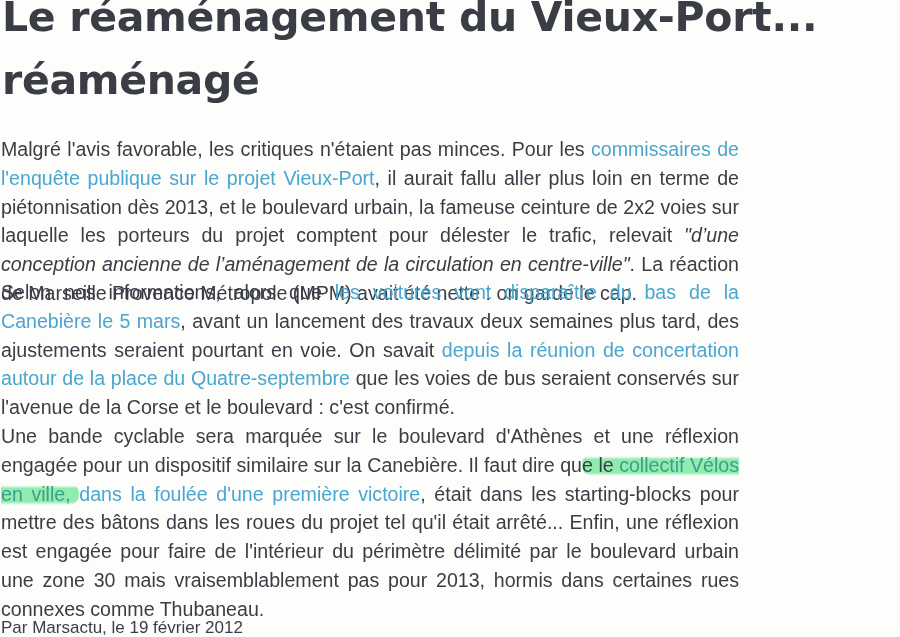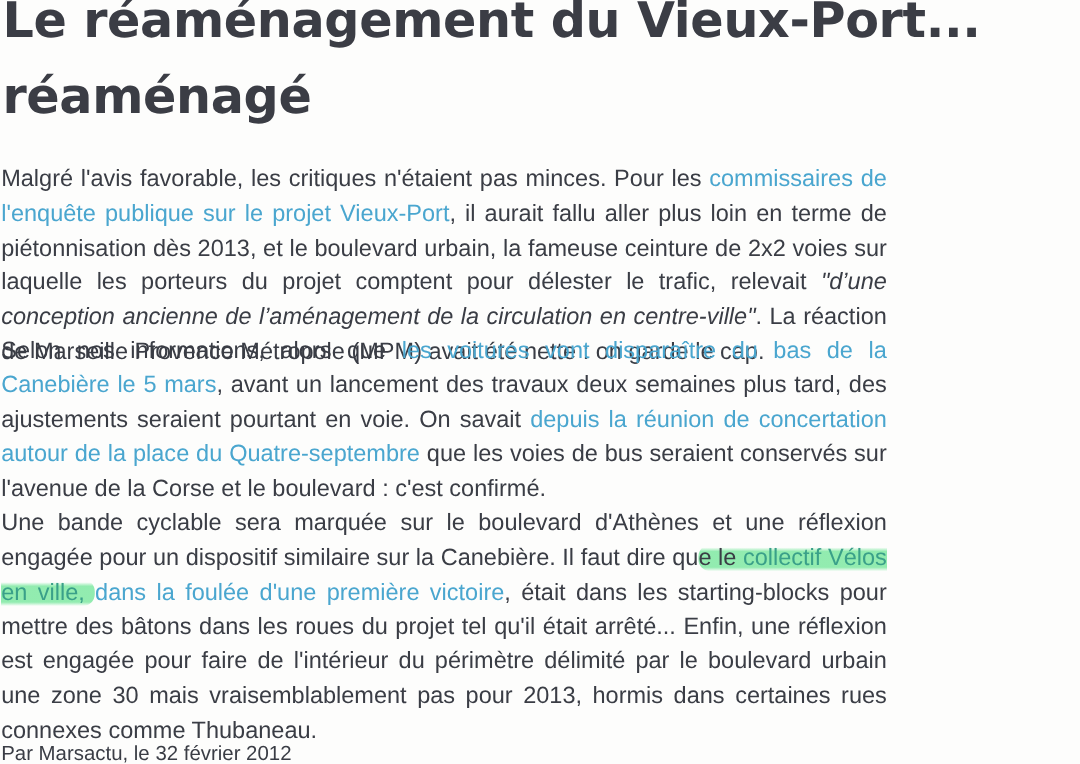--- a/index.html
+++ b/index.html
@@ -50,13 +50,13 @@
 <body>
 
 <h1 class="title">Le réaménagement du Vieux-Port... réaménagé</h1>
 
 <p class="body-text p1"><span>Malgré l'avis favorable, les critiques n'étaient pas minces. Pour les </span><a class="link">commissaires de l'enquête publique sur le projet Vieux-Port</a><span>, il aurait fallu aller plus loin en terme de piétonnisation dès 2013, et le boulevard urbain, la fameuse ceinture de 2x2 voies sur laquelle les porteurs du projet comptent pour délester le trafic, relevait </span><span class="quote">"d’une conception ancienne de l’aménagement de la circulation en centre-ville"</span><span>. La réaction de Marseille Provence Métropole (MPM) avait été nette : on garde le cap.</span></p>
 
 <p class="body-text p2"><span>Selon nos informations, alors que </span><a class="link">les voitures vont disparaître du bas de la Canebière le 5 mars</a><span>, avant un lancement des travaux deux semaines plus tard, des ajustements seraient pourtant en voie. On savait </span><a class="link">depuis la réunion de concertation autour de la place du Quatre-septembre</a><span> que les voies de bus seraient conservés sur l'avenue de la Corse et le boulevard : c'est confirmé.</span></p>
 
 <p class="body-text p3"><span>Une bande cyclable sera marquée sur le boulevard d'Athènes et une réflexion engagée pour un dispositif similaire sur la Canebière. Il faut dire qu</span><span class="hl"><span>e le </span><a class="link">collectif Vélos en ville, </a></span><a class="link">dans la foulée d'une première victoire</a><span>, était dans les starting-blocks pour mettre des bâtons dans les roues du projet tel qu'il était arrêté... Enfin, une réflexion est engagée pour faire de l'intérieur du périmètre délimité par le boulevard urbain une zone 30 mais vraisemblablement pas pour 2013, hormis dans certaines rues connexes comme Thubaneau.</span></p>
 
-<p class="byline">Par Marsactu, le 32 février 2012</p>
+<p class="byline">Par Marsactu, le 19 février 2012</p>
 
 </body></html>

